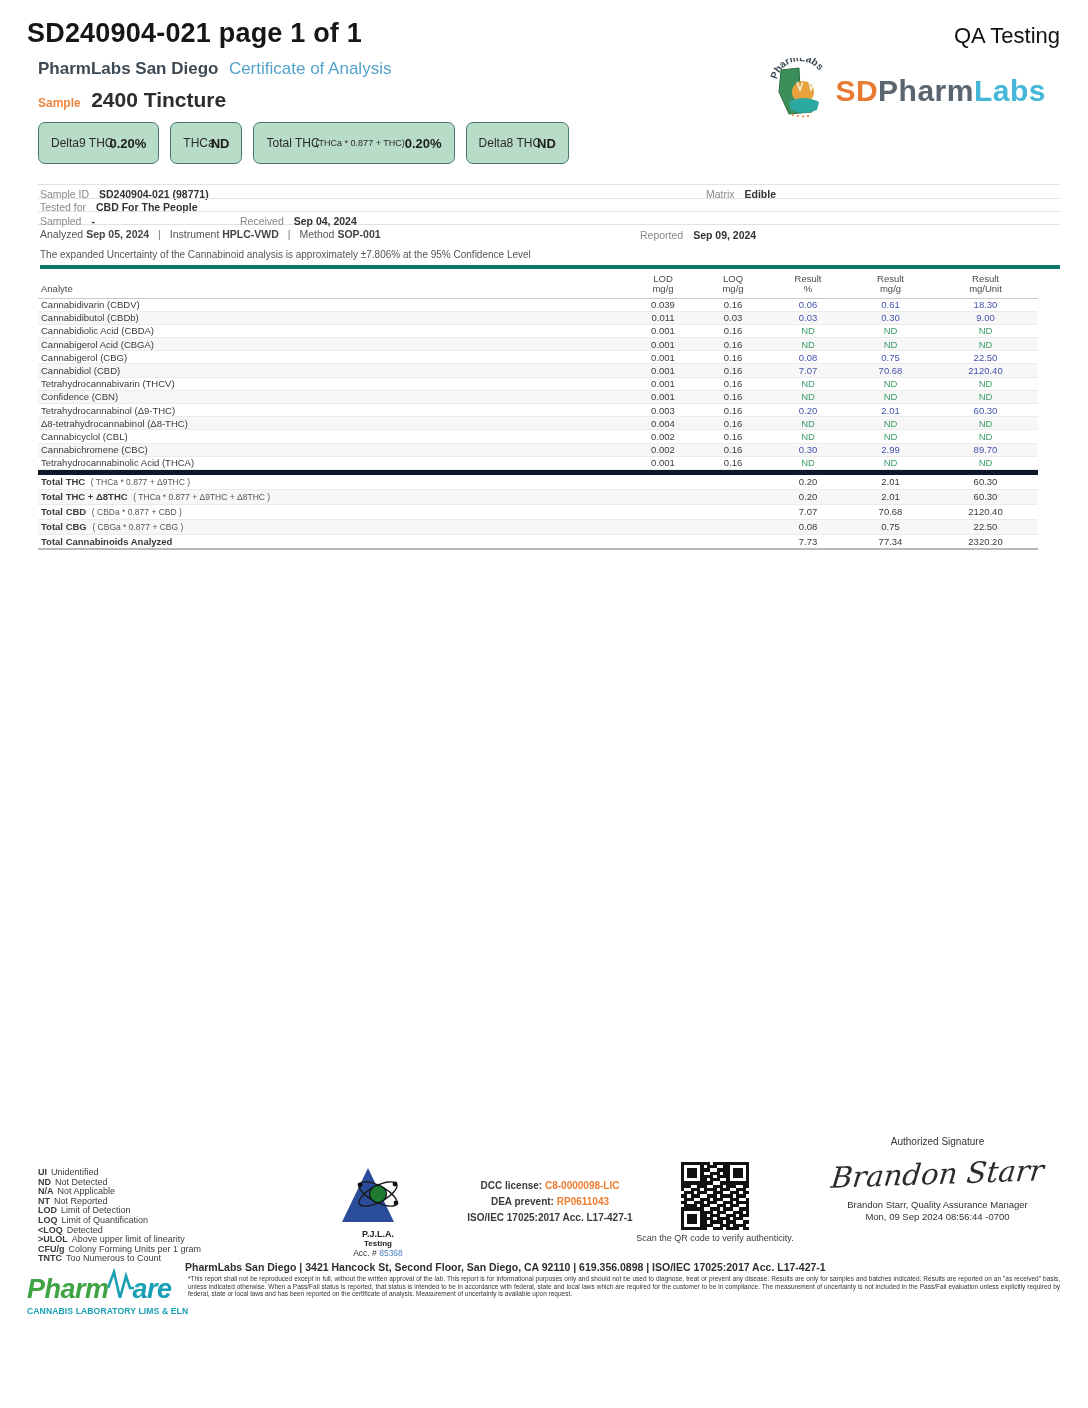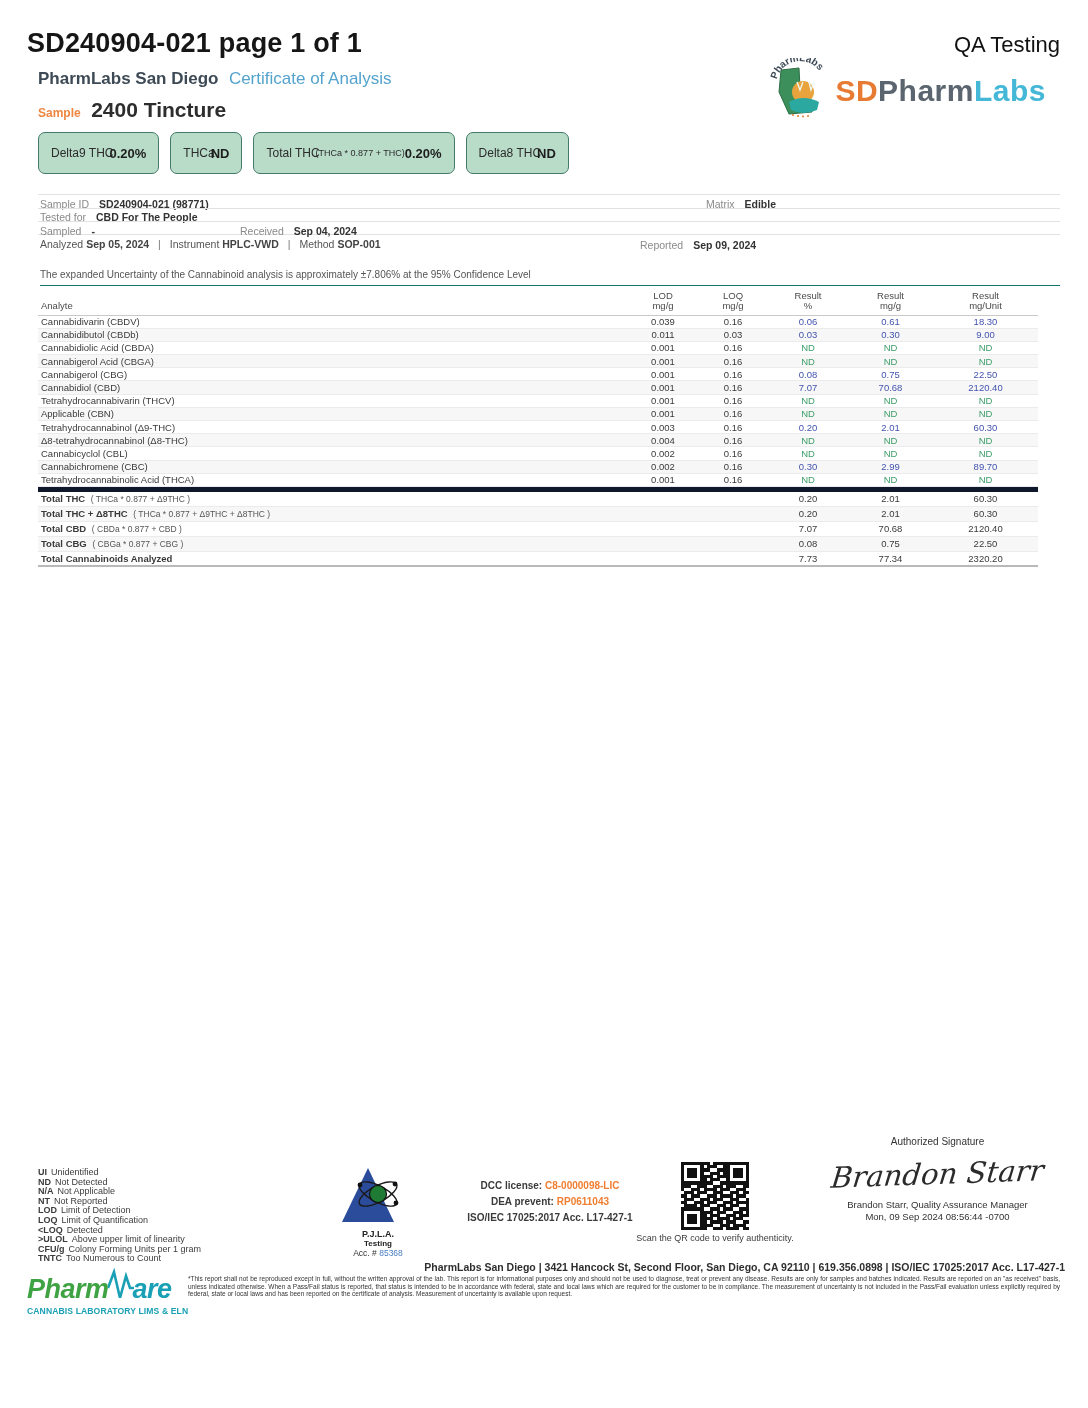--- a/index.html
+++ b/index.html
@@ -1,21 +1,21 @@
 <!DOCTYPE html>
 <html><head>
 <meta charset="utf-8">
 <style>
   * { margin:0; padding:0; box-sizing:border-box; }
   html,body { background:#e9e9e9; }
   body { font-family:"Liberation Sans", sans-serif; }
   .page { width:1088px; height:1408px; background:#fff; position:relative; margin:0 auto; overflow:hidden; }
 
   
-  .header-row { display:flex; justify-content:space-between; align-items:center; padding:28px 28px 0 27px; }
+  .header-row { display:flex; justify-content:space-between; align-items:flex-end; padding:18px 28px 0 27px; }
   .doc-title { font-size:27px; font-weight:600; color:#161616; letter-spacing:.2px; }
   .qa-corner { font-size:22px; font-weight:500; color:#111; padding-top:3px; }
 
   .lab-row { margin:10px 28px 0 38px; }
   .lab-name { font-size:17px; font-weight:700; color:#3d4a55; }
   .doc-type { font-size:17px; font-weight:500; color:#54a3cd; margin-left:6px; }
 
   .sample-row { margin:9px 28px 0 38px; }
   .sample-label { font-size:12px; font-weight:600; color:#ef8640; margin-right:6px; }
   .sample-name { font-size:21px; font-weight:600; color:#2d2d2d; }
@@ -45,21 +45,21 @@
   .pos-matrix   { position:absolute; left:668px; top:2.5px; }
   .pos-unitmass { position:absolute; left:564px; top:2.5px; }
   .pos-reported { position:absolute; left:602px; top:17px; }
 
   
   .section-title { margin:14px 0 0 38px; font-size:19px; font-weight:500; color:#4e4e4e; letter-spacing:.2px; }
   .section-meta { margin:3px 0 0 40px; font-size:10.5px; color:#555; }
   .section-meta .mlabel { font-weight:500; color:#555; }
   .section-meta .mvalue { font-weight:700; color:#444; }
   .section-meta .sep { margin:0 6px; color:#777; }
-  .uncertainty { margin:19px 28px 0 40px; font-size:10px; color:#555; padding-bottom:5px; border-bottom:1px solid #0f766e; }
+  .uncertainty { margin:9px 28px 0 40px; font-size:10px; color:#555; padding-bottom:5px; border-bottom:4px solid #0f766e; }
 
   
   .atable { margin:0 0 0 38px; width:1000px; font-size:9.5px; color:#3a3a3a; }
   .thead { display:flex; align-items:flex-end; padding:5px 0 4px; border-bottom:1px solid #c9c9c9; color:#4a4a4a; }
   .thead .hcell { display:flex; flex-direction:column; align-items:center; line-height:10px; font-weight:500; }
   .col-analyte { width:590px; padding-left:3px; }
   .coln { width:70px; text-align:center; }
   .colp { width:80px; text-align:center; }
   .colm { width:85px; text-align:center; }
   .colu { width:105px; text-align:center; }
@@ -94,21 +94,21 @@
   .qr-box svg { width:68px; height:68px; display:block; }
   .qr-caption { font-size:9px; color:#3c3c3c; margin-top:3px; }
 
   .sig-block { position:absolute; left:830px; top:1136px; width:215px; text-align:center; }
   .sig-heading { font-size:10px; color:#333; }
   .sig-script { font-family:"DejaVu Serif", serif; font-style:italic; font-size:29px; color:#2b2b2b;
                 transform:skewX(-8deg) rotate(-2deg); margin:10px 0 8px; white-space:nowrap; }
   .sig-name { font-size:9.5px; color:#333; line-height:12px; }
   .sig-date { font-size:9.5px; color:#333; }
 
-  .address { position:absolute; left:185px; top:1261px; width:880px; text-align:right; font-size:10.5px; font-weight:700; color:#2e2e2e; }
+  .address { position:absolute; left:185px; top:1261px; width:880px; text-align:left; font-size:10.5px; font-weight:700; color:#2e2e2e; }
   .disclaimer { position:absolute; left:188px; top:1275px; width:872px; font-size:6.5px; line-height:7.6px; color:#333; text-align:justify; }
 
   .pharmware { position:absolute; left:27px; top:1268px; width:152px; }
   .pw-top { display:flex; align-items:flex-end; }
   .pw-a { font-size:27px; font-weight:700; font-style:italic; color:#3fa344; letter-spacing:-.5px; }
   .pw-b { font-size:27px; font-weight:700; font-style:italic; color:#19a0b4; letter-spacing:-.5px; }
   .pw-pulse { margin:0 -1px 3px; }
   .pw-tag { font-size:8.6px; font-weight:700; color:#19a0b4; letter-spacing:.1px; margin-top:1px; white-space:nowrap; }
 </style>
 </head>
@@ -305,21 +305,21 @@
         <div class="trow">
           <div class="col-analyte">Tetrahydrocannabivarin (THCV)</div>
           <div class="coln">0.001</div>
           <div class="coln">0.16</div>
           <div class="colp c-green">ND</div>
           <div class="colm c-green">ND</div>
           <div class="colu c-green">ND</div>
         </div>
 
         <div class="trow">
-          <div class="col-analyte">Applicable (CBN)</div>
+          <div class="col-analyte">Confidence (CBN)</div>
           <div class="coln">0.001</div>
           <div class="coln">0.16</div>
           <div class="colp c-green">ND</div>
           <div class="colm c-green">ND</div>
           <div class="colu c-green">ND</div>
         </div>
 
         <div class="trow">
           <div class="col-analyte">Tetrahydrocannabinol (Δ9-THC)</div>
           <div class="coln">0.003</div>

